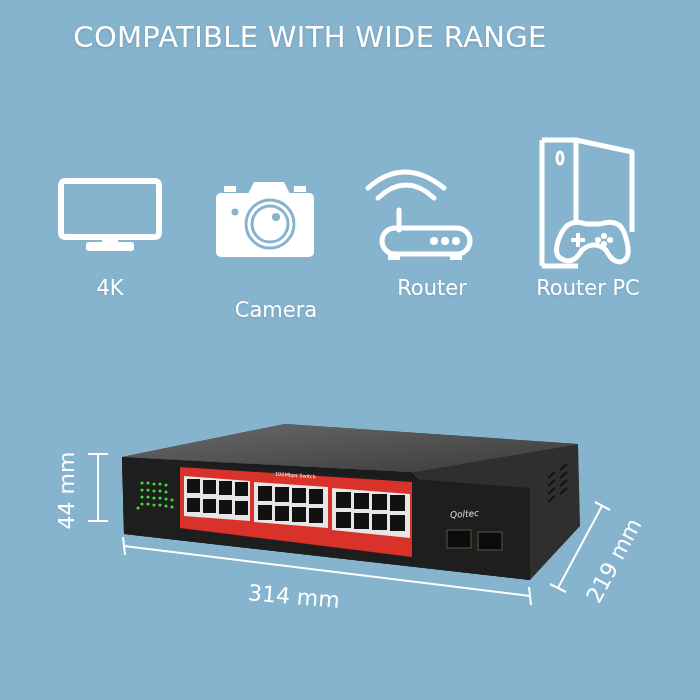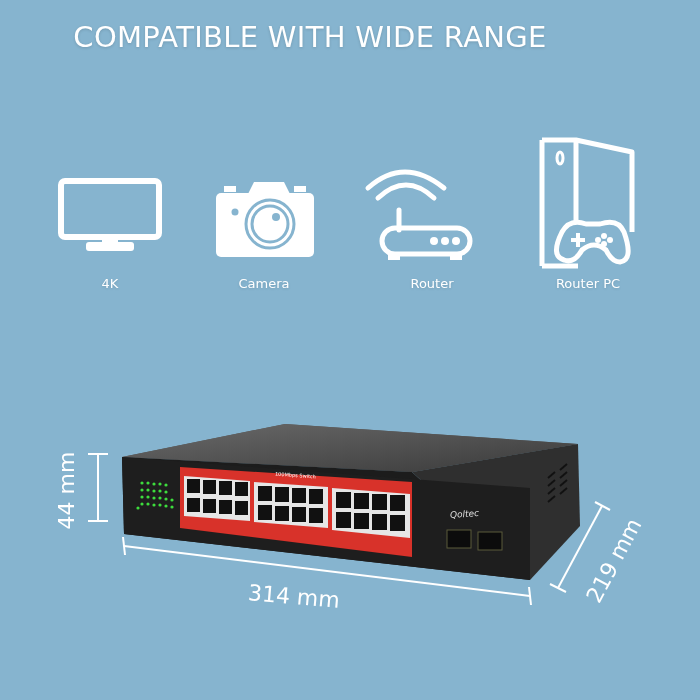--- a/index.html
+++ b/index.html
@@ -1,20 +1,20 @@
 <!DOCTYPE html>
 <html><head>
 <meta charset="utf-8">
 <style>
   html,body{margin:0;padding:0;}
   body{width:700px;height:700px;overflow:hidden;background:#86b4cf;font-family:"DejaVu Sans","Liberation Sans",sans-serif;color:#fff;position:relative;}
   .title{position:absolute;left:0;top:18px;width:620px;text-align:center;font-size:29px;font-weight:500;line-height:38px;letter-spacing:0.3px;text-shadow:0 1px 3px rgba(0,0,0,0.15);}
   .title div{font-family:"DejaVu Sans",sans-serif;}
   .icon-box{position:absolute;}
-  .icon-label{position:absolute;top:276px;font-size:13px;text-align:center;width:160px;text-shadow:0 1px 3px rgba(0,0,0,0.12);}
+  .icon-label{position:absolute;top:276px;font-size:21px;text-align:center;width:160px;text-shadow:0 1px 3px rgba(0,0,0,0.12);}
   svg{overflow:visible;}
   .dim{position:absolute;font-size:22px;font-weight:500;white-space:nowrap;}
 </style>
 </head>
 <body>
 
 <div class="title">
   <div>COMPATIBLE WITH WIDE RANGE</div>
 </div>
 
@@ -32,21 +32,21 @@
     <rect x="8" y="4" width="12" height="6" fill="#fff"></rect>
     <rect x="78" y="4" width="12" height="6" fill="#fff"></rect>
     <path d="M32 12 L38 0 L68 0 L74 12 Z" fill="#fff"></path>
     <rect x="0" y="11" width="98" height="64" rx="5" fill="#fff"></rect>
     <circle cx="54" cy="42" r="24" fill="none" stroke="#86b4cf" stroke-width="3"></circle>
     <circle cx="54" cy="42" r="18" fill="none" stroke="#86b4cf" stroke-width="3"></circle>
     <circle cx="60" cy="35" r="4" fill="#86b4cf"></circle>
     <circle cx="19" cy="30" r="3.5" fill="#86b4cf"></circle>
   </svg>
 </div>
-<div class="icon-label" style="left:184px;">Camera</div>
+<div class="icon-label" style="left:196px;margin-top:22px;">Camera</div>
 
 <div class="icon-box" style="left:362px;top:162px;">
   <svg width="110" height="100" viewBox="0 0 110 100">
     <path d="M6 26 Q42 -6 82 26" fill="none" stroke="#fff" stroke-width="5" stroke-linecap="round"></path>
     <path d="M16 36 Q44 10 72 36" fill="none" stroke="#fff" stroke-width="5" stroke-linecap="round"></path>
     <line x1="37" y1="48" x2="37" y2="68" stroke="#fff" stroke-width="5" stroke-linecap="round"></line>
     <rect x="20" y="66" width="88" height="26" rx="13" fill="none" stroke="#fff" stroke-width="5"></rect>
     <circle cx="72" cy="79" r="4" fill="#fff"></circle>
     <circle cx="83" cy="79" r="4" fill="#fff"></circle>
     <circle cx="94" cy="79" r="4" fill="#fff"></circle>

